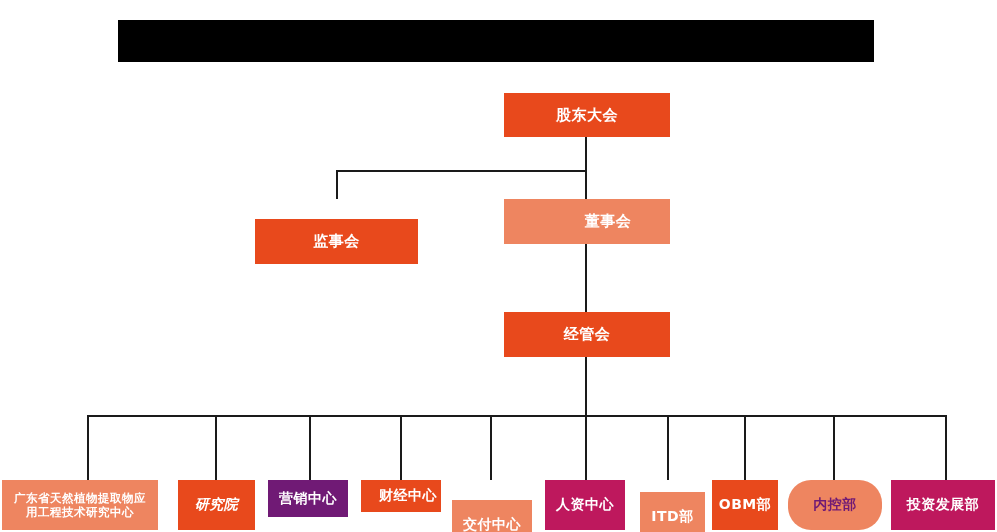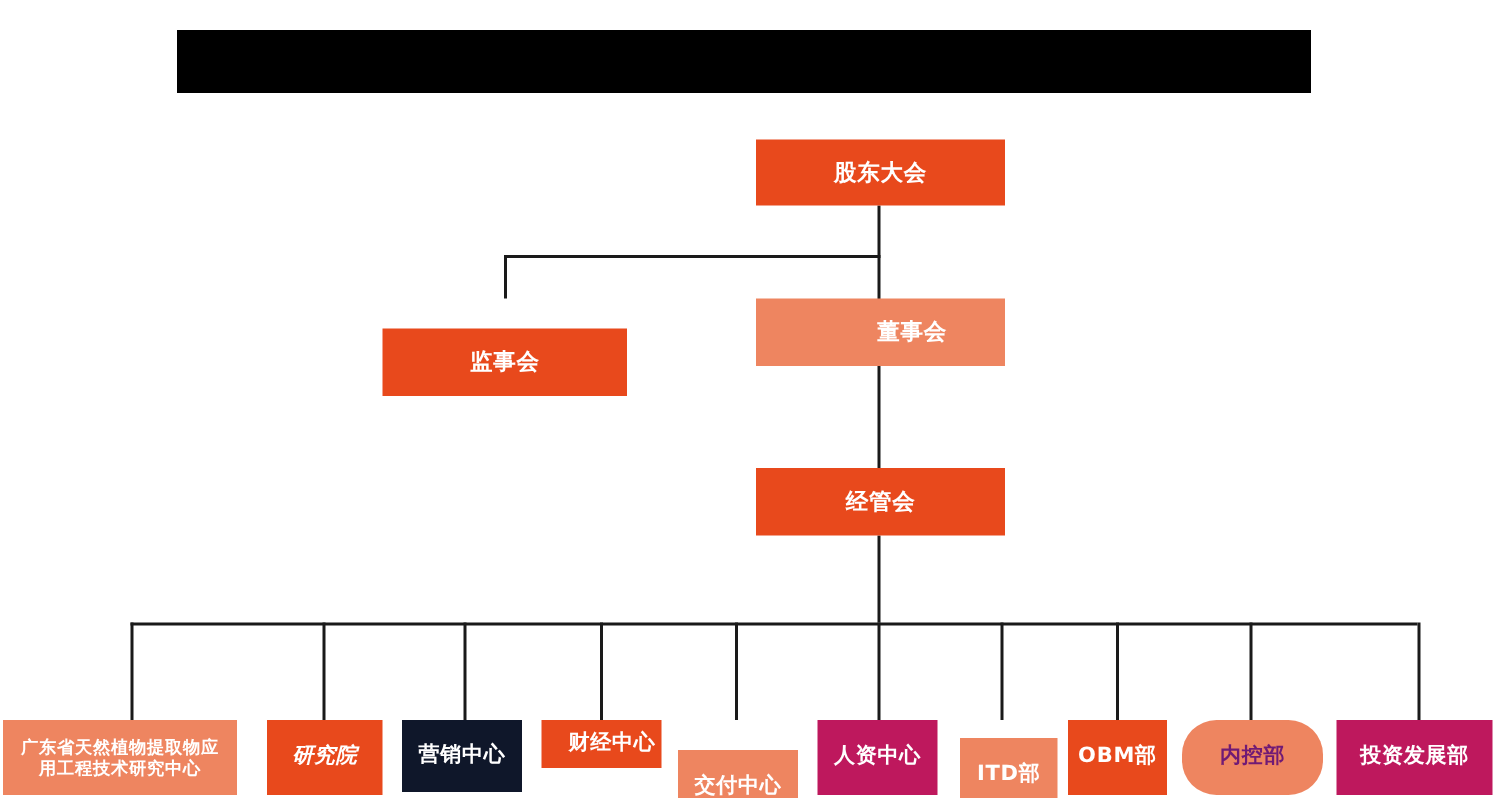--- a/index.html
+++ b/index.html
@@ -86,21 +86,21 @@
       <div class="node dark" style="left: 504px; top: 312px; width: 166px; height: 45px; background: rgb(232, 73, 28); color: rgb(255, 255, 255); font-size: 15px;">
         <span class="node-label">经管会</span>
       </div>
       <div class="node light" style="left: 2px; top: 480px; width: 156px; height: 50px; background: rgb(238, 133, 96); color: rgb(255, 255, 255); font-size: 11.5px;">
         <span class="node-label">广东省天然植物提取物应
 用工程技术研究中心</span>
       </div>
       <div class="node dark" style="left: 178px; top: 480px; width: 77px; height: 50px; background: rgb(232, 73, 28); color: rgb(255, 255, 255); font-size: 14px; font-style: italic;">
         <span class="node-label">研究院</span>
       </div>
-      <div class="node light" style="left: 268px; top: 480px; width: 80px; height: 48px; background: #0f172a; color: rgb(255, 255, 255); font-size: 14px;">
+      <div class="node light" style="left: 268px; top: 480px; width: 80px; height: 37px; background: #701a75; color: rgb(255, 255, 255); font-size: 14px;">
         <span class="node-label">营销中心</span>
       </div>
       <div class="node dark" style="left: 361px; top: 480px; width: 80px; height: 32px; background: rgb(232, 73, 28); color: rgb(255, 255, 255); font-size: 14px; justify-content: flex-end;">
         <span class="node-label">财经中心</span>
       </div>
       <div class="node light" style="left: 452px; top: 480px; width: 80px; height: 50px; background: rgb(238, 133, 96); color: rgb(255, 255, 255); font-size: 14px; margin-top: 20px;">
         <span class="node-label">交付中心</span>
       </div>
       <div class="node dark" style="left: 545px; top: 480px; width: 80px; height: 50px; background: #be185d; color: rgb(255, 255, 255); font-size: 14px;">
         <span class="node-label">人资中心</span>

